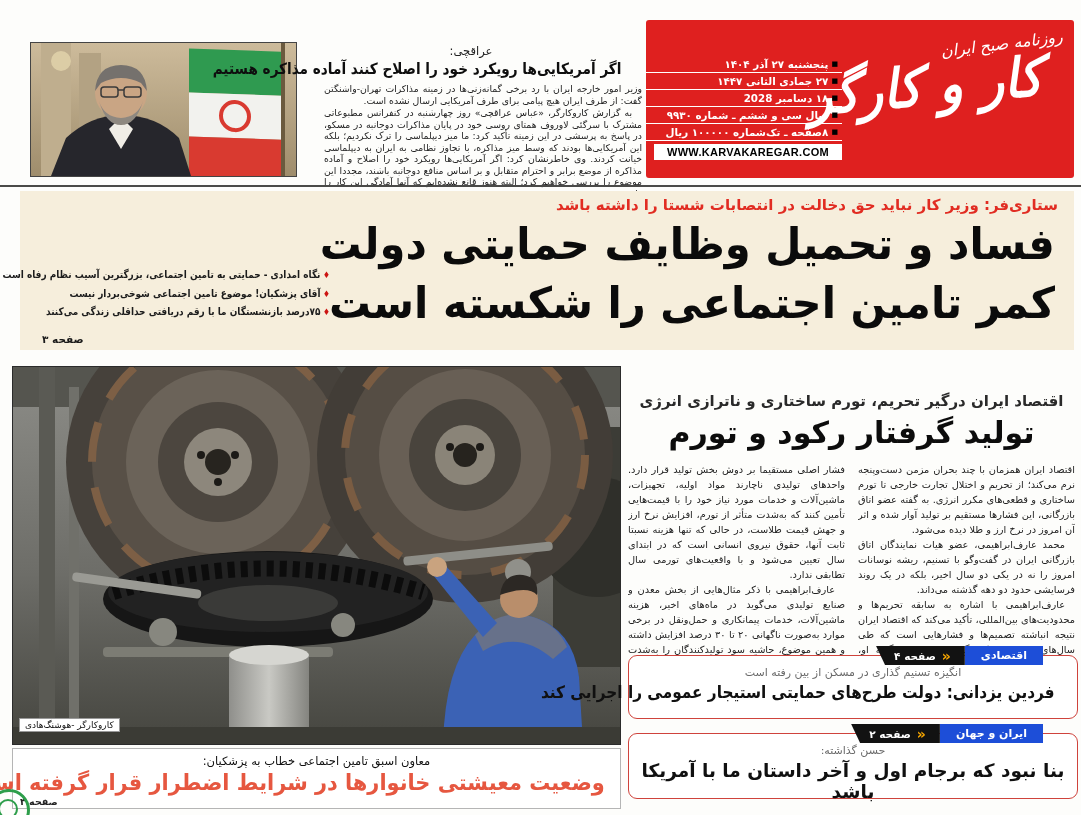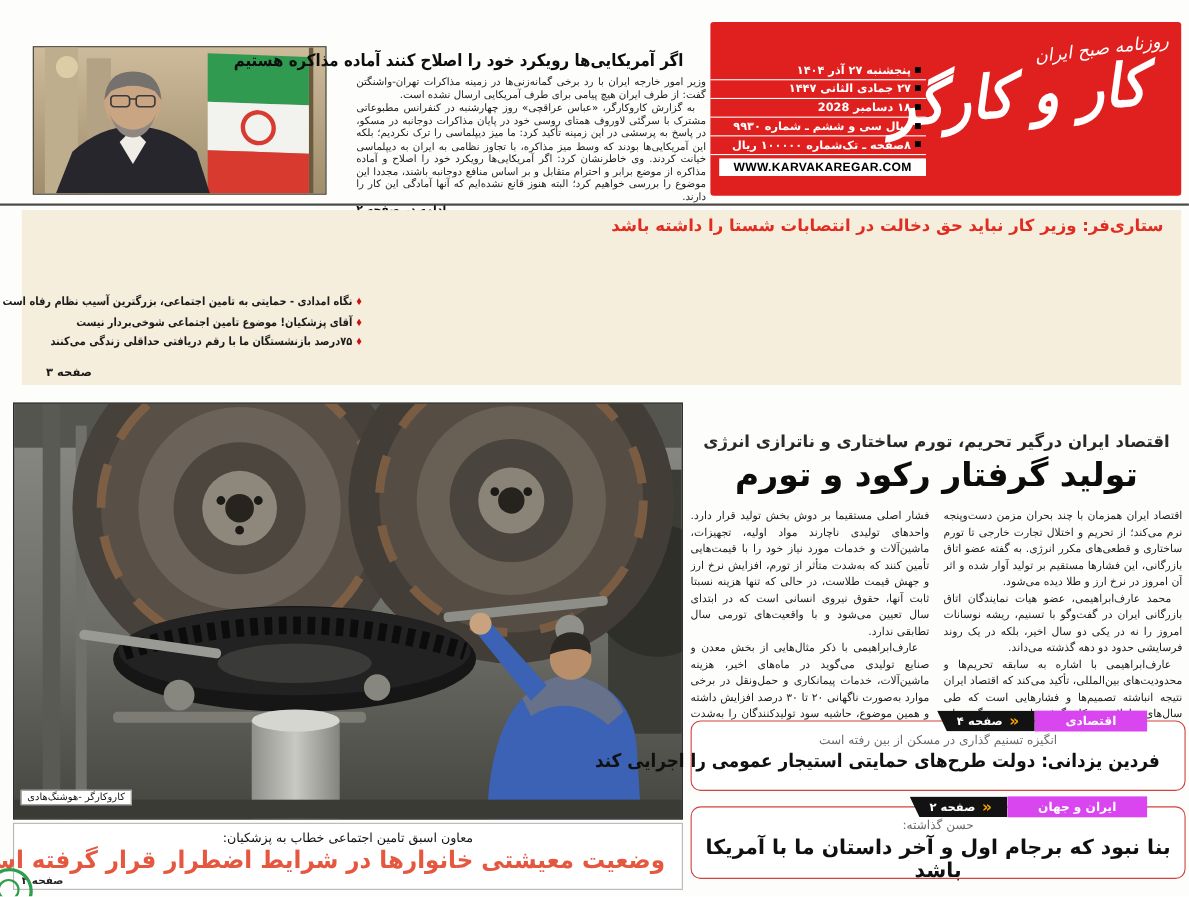--- a/index.html
+++ b/index.html
@@ -76,22 +76,22 @@
   .col-right{right:0;}
   .col-left{left:0;}
   .continued4{position:absolute;left:2px;top:274px;font-weight:bold;font-size:10.5px;color:#111;}
 
   
   .promo{position:absolute;left:628px;width:448px;background:#fff;border:1.5px solid #cf433c;
          border-radius:9px;}
   .promo1{top:655px;height:62px;}
   .promo2{top:733px;height:64px;}
   .tab{position:absolute;top:-10px;right:34px;height:19px;display:flex;align-items:stretch;}
-  .tab-red{background:#d946ef;color:#fff;font-size:11px;font-weight:bold;display:flex;
-           align-items:center;padding:0 28px;}
+  .tab-red{background:#1d4ed8;color:#fff;font-size:11px;font-weight:bold;display:flex;
+           align-items:center;padding:0 16px;}
   .tab-black{background:#121212;color:#fff;font-size:10.5px;font-weight:bold;display:flex;
              align-items:center;padding:0 14px 0 18px;
              clip-path:polygon(0 0,100% 0,100% 100%,9px 100%);}
   .chev{color:#f7a600;font-size:14px;font-weight:bold;margin-left:6px;line-height:1;}
   .promo-kicker{text-align:center;font-size:11px;color:#6a6a6a;margin-top:10px;}
   .promo-headline{text-align:center;font-size:17px;font-weight:bold;color:#101010;margin-top:3px;
                   white-space:nowrap;transform:scale(.9,1);transform-origin:center;}
   .promo2 .promo-headline{font-size:18.5px;transform:none;white-space:normal;}
 
   .swirl{position:absolute;left:-12px;bottom:-16px;width:36px;height:36px;border-radius:50%;
@@ -141,32 +141,37 @@
       <circle cx="90" cy="50" r="26" fill="#c9a584"></circle>
       <path d="M64 48 Q66 22 90 22 Q114 22 116 48 L110 40 Q90 30 70 40 Z" fill="#75716d"></path>
       <path d="M68 58 Q75 82 90 82 Q105 82 112 58 Q107 74 90 75 Q73 74 68 58 Z" fill="#8e8880"></path>
       <rect x="70" y="44" width="17" height="10" rx="3" fill="none" stroke="#3a3a3a" stroke-width="1.5"></rect>
       <rect x="93" y="44" width="17" height="10" rx="3" fill="none" stroke="#3a3a3a" stroke-width="1.5"></rect>
       <line x1="87" y1="47" x2="93" y2="47" stroke="#3a3a3a" stroke-width="1.5"></line>
     </svg>
   </div>
 
   <div class="tstext">
+    <div class="ts-kicker">عراقچی:</div>
     <div class="ts-headline">اگر آمریکایی‌ها رویکرد خود را اصلاح کنند آماده مذاکره هستیم</div>
     <div class="ts-body">
       <p>وزیر امور خارجه ایران با رد برخی گمانه‌زنی‌ها در زمینه مذاکرات تهران-واشنگتن گفت: از طرف ایران هیچ پیامی برای طرف آمریکایی ارسال نشده است.</p>
       <p>به گزارش کاروکارگر، «عباس عراقچی» روز چهارشنبه در کنفرانس مطبوعاتی مشترک با سرگئی لاوروف همتای روسی خود در پایان مذاکرات دوجانبه در مسکو، در پاسخ به پرسشی در این زمینه تأکید کرد: ما میز دیپلماسی را ترک نکردیم؛ بلکه این آمریکایی‌ها بودند که وسط میز مذاکره، با تجاوز نظامی به ایران به دیپلماسی خیانت کردند. وی خاطرنشان کرد: اگر آمریکایی‌ها رویکرد خود را اصلاح و آماده مذاکره از موضع برابر و احترام متقابل و بر اساس منافع دوجانبه باشند، مجددا این موضوع را بررسی خواهیم کرد؛ البته هنوز قانع نشده‌ایم که آنها آمادگی این کار را دارند.</p>
       <span class="continued2">ادامه در صفحه ۲</span>
     </div>
   </div>
 
   <div class="rule-top"></div>
 
   <div class="hero">
     <div class="hero-kicker">ستاری‌فر: وزیر کار نباید حق دخالت در انتصابات شستا را داشته باشد</div>
+    <div class="hero-headline">
+      <span class="hl">فساد و تحمیل وظایف حمایتی دولت</span>
+      <span class="hl">کمر تامین اجتماعی را شکسته است</span>
+    </div>
     <div class="hero-bullets">
       <span class="hbullet"><span class="diamond">♦</span><span>نگاه امدادی - حمایتی به تامین اجتماعی، بزرگترین آسیب نظام رفاه است</span></span>
       <span class="hbullet"><span class="diamond">♦</span><span>آقای پزشکیان! موضوع تامین اجتماعی شوخی‌بردار نیست</span></span>
       <span class="hbullet"><span class="diamond">♦</span><span>۷۵درصد بازنشستگان ما با رقم دریافتی حداقلی زندگی می‌کنند</span></span>
     </div>
     <div class="hero-page">صفحه ۳</div>
   </div>
 
   <div class="figure">
     <svg width="607" height="377" viewBox="0 0 607 377">

